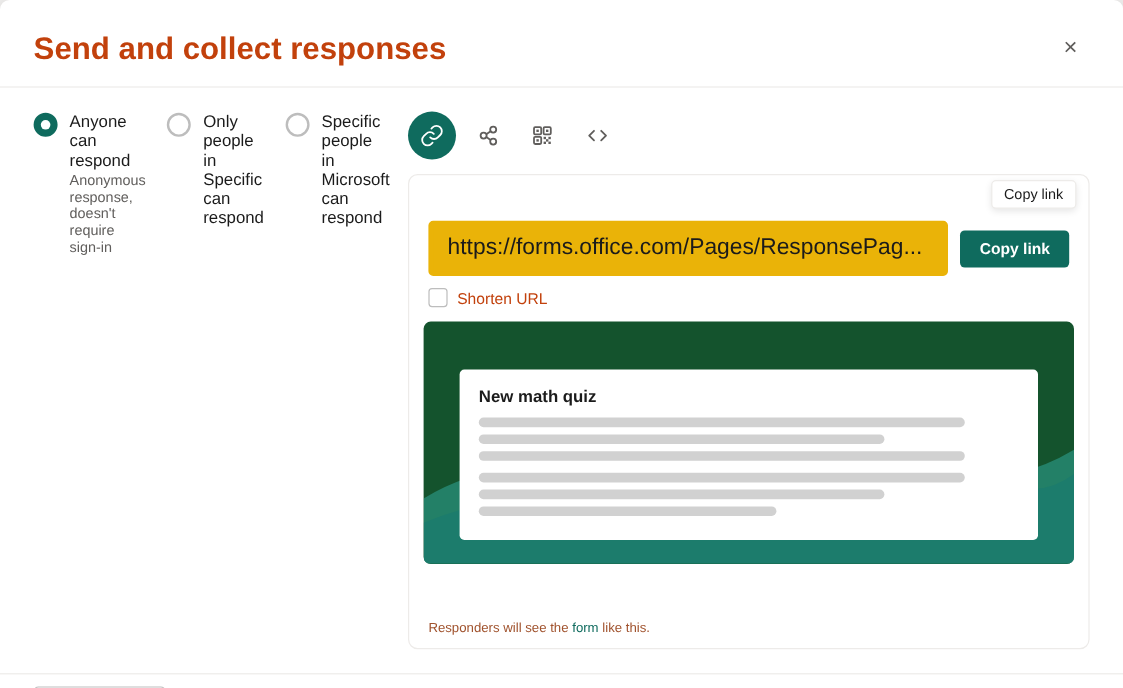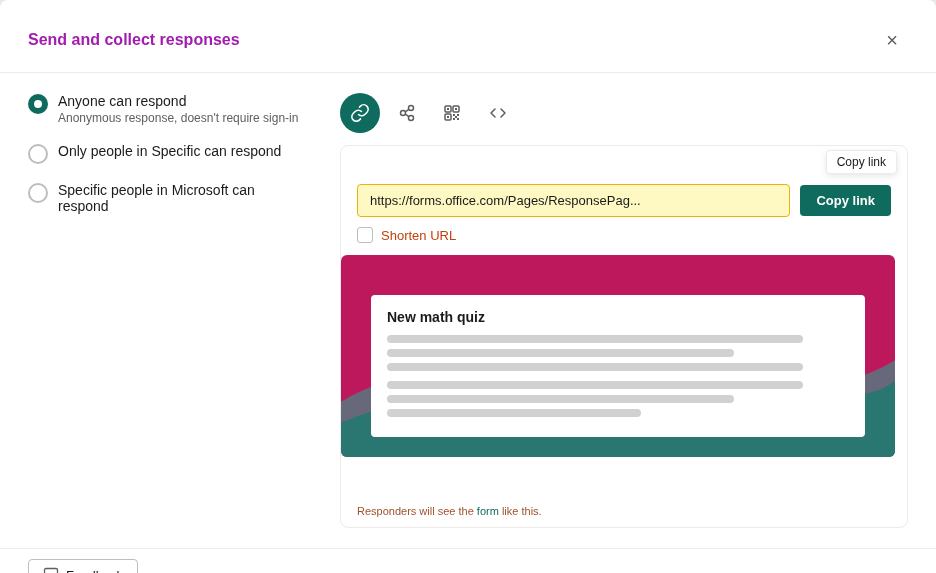--- a/index.html
+++ b/index.html
@@ -23,23 +23,23 @@
       padding: 0;
     }
     .dialog-header {
       display: flex;
       align-items: center;
       justify-content: space-between;
       padding: 24px 28px 16px 28px;
       border-bottom: 1px solid #edebe9;
     }
     .dialog-title {
-      font-size: 16px;
+      font-size: 26px;
       font-weight: 600;
-      color: #a21caf;
+      color: #c2410c;
     }
     .close-btn {
       background: none;
       border: none;
       cursor: pointer;
       font-size: 20px;
       color: #605e5c;
       width: 32px;
       height: 32px;
       display: flex;
@@ -50,21 +50,21 @@
     .dialog-body {
       display: flex;
       flex: 1;
       padding: 20px 28px 20px 28px;
       gap: 32px;
     }
     .left-panel {
       width: 280px;
       flex-shrink: 0;
       display: flex;
-      flex-direction: column;
+      flex-direction: row;
       gap: 18px;
     }
     .radio-option {
       display: flex;
       align-items: flex-start;
       gap: 10px;
       cursor: pointer;
     }
     .radio-circle {
       width: 20px;
@@ -150,26 +150,26 @@
       color: #1b1b1b;
     }
     .link-row {
       display: flex;
       align-items: center;
       gap: 10px;
       padding: 10px 16px 6px 16px;
     }
     .link-input {
       flex: 1;
-      border: 1px solid #eab308;
+      border: 4px solid #eab308;
       border-radius: 4px;
       padding: 8px 12px;
-      font-size: 13px;
-      color: #1b1b1b;
-      background: #fef9c3;
+      font-size: 19px;
+      color: #1b1b1b;
+      background: #eab308;
       outline: none;
     }
     .copy-link-btn {
       background: #0f6b5e;
       color: #fff;
       border: none;
       border-radius: 4px;
       padding: 8px 16px;
       font-size: 13px;
       font-weight: 600;
@@ -189,22 +189,22 @@
       border-radius: 3px;
       background: #fff;
       flex-shrink: 0;
     }
     .shorten-label {
       font-size: 13px;
       color: #c2410c;
     }
     .preview-area {
       flex: 1;
-      background: #be185d;
-      margin: 0 12px 12px 0;
+      background: #14532d;
+      margin: 0 12px 12px 12px;
       border-radius: 6px;
       position: relative;
       overflow: hidden;
       min-height: 200px;
     }
     .preview-card {
       background: #fff;
       border-radius: 4px;
       margin: 40px 30px 20px 30px;
       padding: 14px 16px;

